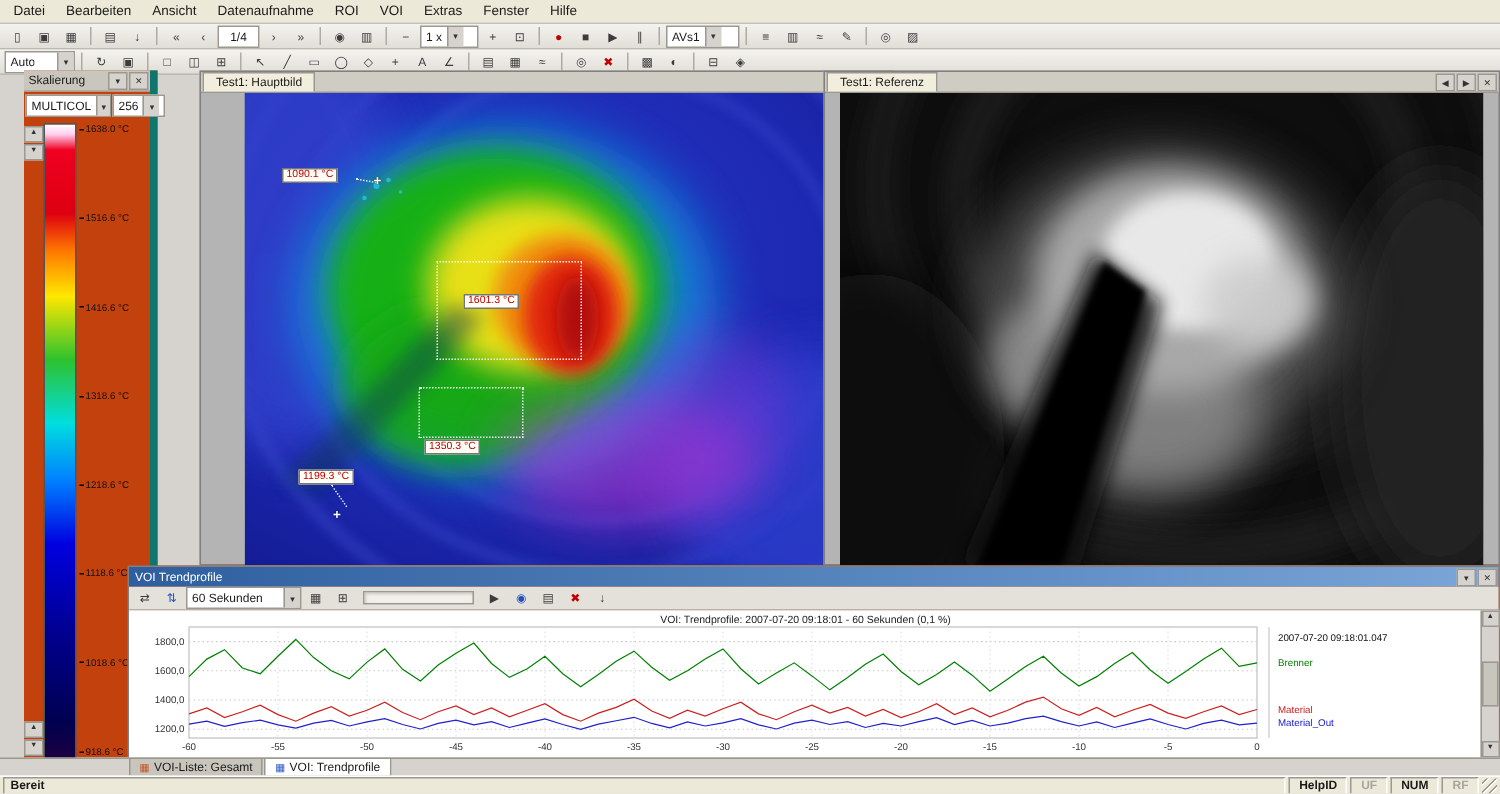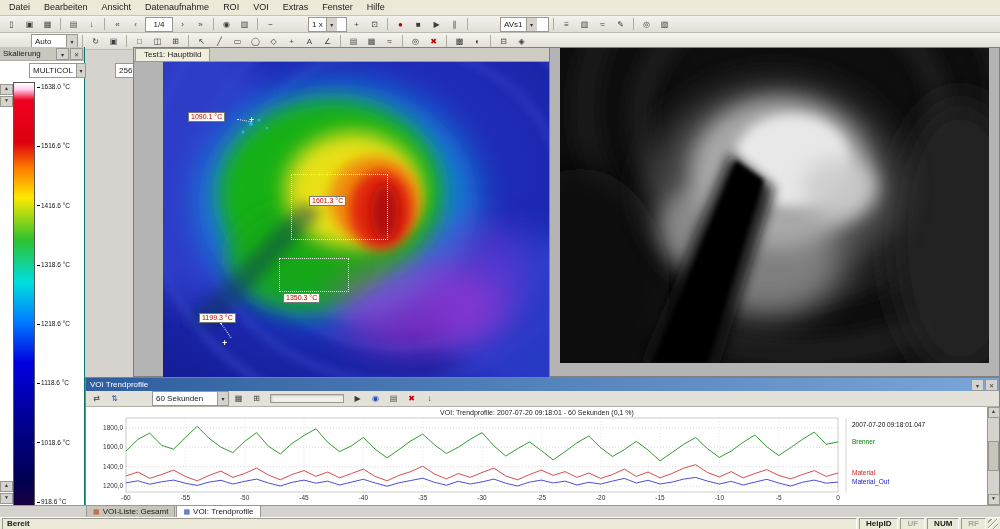--- a/index.html
+++ b/index.html
@@ -11,39 +11,39 @@
   .menubar{height:15px;display:flex;align-items:center;background:#ece9d8;
            border-bottom:1px solid #c6c3bb;padding-left:2px;}
   .menu-item{padding:0 7px;height:15px;line-height:15px;cursor:default;}
   .toolbar{height:16px;display:flex;align-items:center;gap:1px;
            background:linear-gradient(#f5f3ef,#e1ded7);border-bottom:1px solid #bdbab2;
            padding-left:3px;}
   .tb-btn{width:15px;height:14px;display:flex;align-items:center;justify-content:center;
           font-size:8px;color:#3c3c3c;border:1px solid transparent;border-radius:1px;}
   .tb-sep{width:1px;height:12px;background:#aeaba3;margin:0 3px;}
   .tb-combo{height:13px;min-width:30px;border:1px solid #9a988f;background:#fff;
-            display:flex;align-items:center;font-size:8px;padding-left:3px;gap:3px;margin-left:28px;}
+            display:flex;align-items:center;font-size:8px;padding-left:3px;gap:3px;}
   .tb-combo-label{white-space:nowrap;overflow:hidden;}
   .tb-combo-arrow{width:10px;align-self:stretch;background:#d6d3ce;border-left:1px solid #9a988f;
             font-size:6px;display:flex;align-items:center;justify-content:center;color:#333;}
   [data-name="interval-combo"]{width:72px;justify-content:space-between;}
   [data-name="zoom-combo"]{width:34px;}
   [data-name="avs-combo"]{width:44px;}
   [data-name="auto-combo"]{width:42px;justify-content:space-between;}
   .tb-field{height:13px;width:26px;border:1px solid #9a988f;background:#fff;
             font-size:8px;display:flex;align-items:center;justify-content:center;}
   .tb-slider{width:72px;height:7px;border:1px solid #9a988f;background:#f2f0ea;
              box-shadow:inset 1px 1px 2px #c8c5bd;margin:0 4px;}
 
   
   .workspace{position:absolute;left:0;top:47px;width:1000px;height:458px;}
 
   
-  .scaling-panel{position:absolute;left:0;top:0;width:84px;height:458px;
-                 background:#ffffff;border-right:1px solid #0f766e;}
+  .scaling-panel{position:absolute;left:16px;top:0;width:84px;height:458px;
+                 background:#c2410c;border-right:5px solid #0f766e;}
   .panel-header{height:13px;display:flex;align-items:center;background:#c9c6be;
                 border-bottom:1px solid #aeaba3;padding-left:3px;font-size:8px;position:relative;}
   .panel-combos{height:17px;display:flex;align-items:center;gap:1px;padding:1px;}
   .panel-combos .tb-combo{flex:none;}
   [data-name="palette-combo"]{width:52px;}
   [data-name="levels-combo"]{width:25px;}
   .colorbar-wrap{display:flex;height:424px;padding:2px 0;}
   .mini-col{width:13px;display:flex;flex-direction:column;justify-content:space-between;
             align-items:center;padding:2px 0;}
   .mini-grp{display:flex;flex-direction:column;gap:1px;}
@@ -434,20 +434,34 @@
           <div class="cross cross4" data-name="measure-point-icon">+</div>
           <div class="ann ann1" data-name="temp-annotation-1">1090.1 °C</div>
           <div class="ann ann2" data-name="temp-annotation-2">1601.3 °C</div>
           <div class="ann ann3" data-name="temp-annotation-3">1350.3 °C</div>
           <div class="ann ann4" data-name="temp-annotation-4">1199.3 °C</div>
         </div>
       </div>
     </div>
 
     <div class="view ref-view" data-name="reference-image-window">
+      <div class="view-header">
+        <div class="view-tab" data-name="view-tab-referenz">Test1: Referenz</div>
+        <div class="win-btns">
+            <div class="win-btn" data-name="prev-view-button">
+              <span data-name="prev-view-icon">◀</span>
+            </div>
+            <div class="win-btn" data-name="next-view-button">
+              <span data-name="next-view-icon">▶</span>
+            </div>
+            <div class="win-btn" data-name="close-view-button">
+              <span data-name="close-view-icon">✕</span>
+            </div>
+          </div>
+      </div>
       <div class="view-content" data-name="ref-view-content">
         <div class="canvas ref-canvas" data-name="reference-image-canvas">
           <svg width="429" height="315" viewBox="0 0 429 315" data-name="reference-image">
             <defs>
               <filter id="gb2" x="-50%" y="-50%" width="200%" height="200%">
                   <feGaussianBlur stdDeviation="2"></feGaussianBlur>
                 </filter>
               <filter id="gb6" x="-50%" y="-50%" width="200%" height="200%">
                   <feGaussianBlur stdDeviation="6"></feGaussianBlur>
                 </filter>

